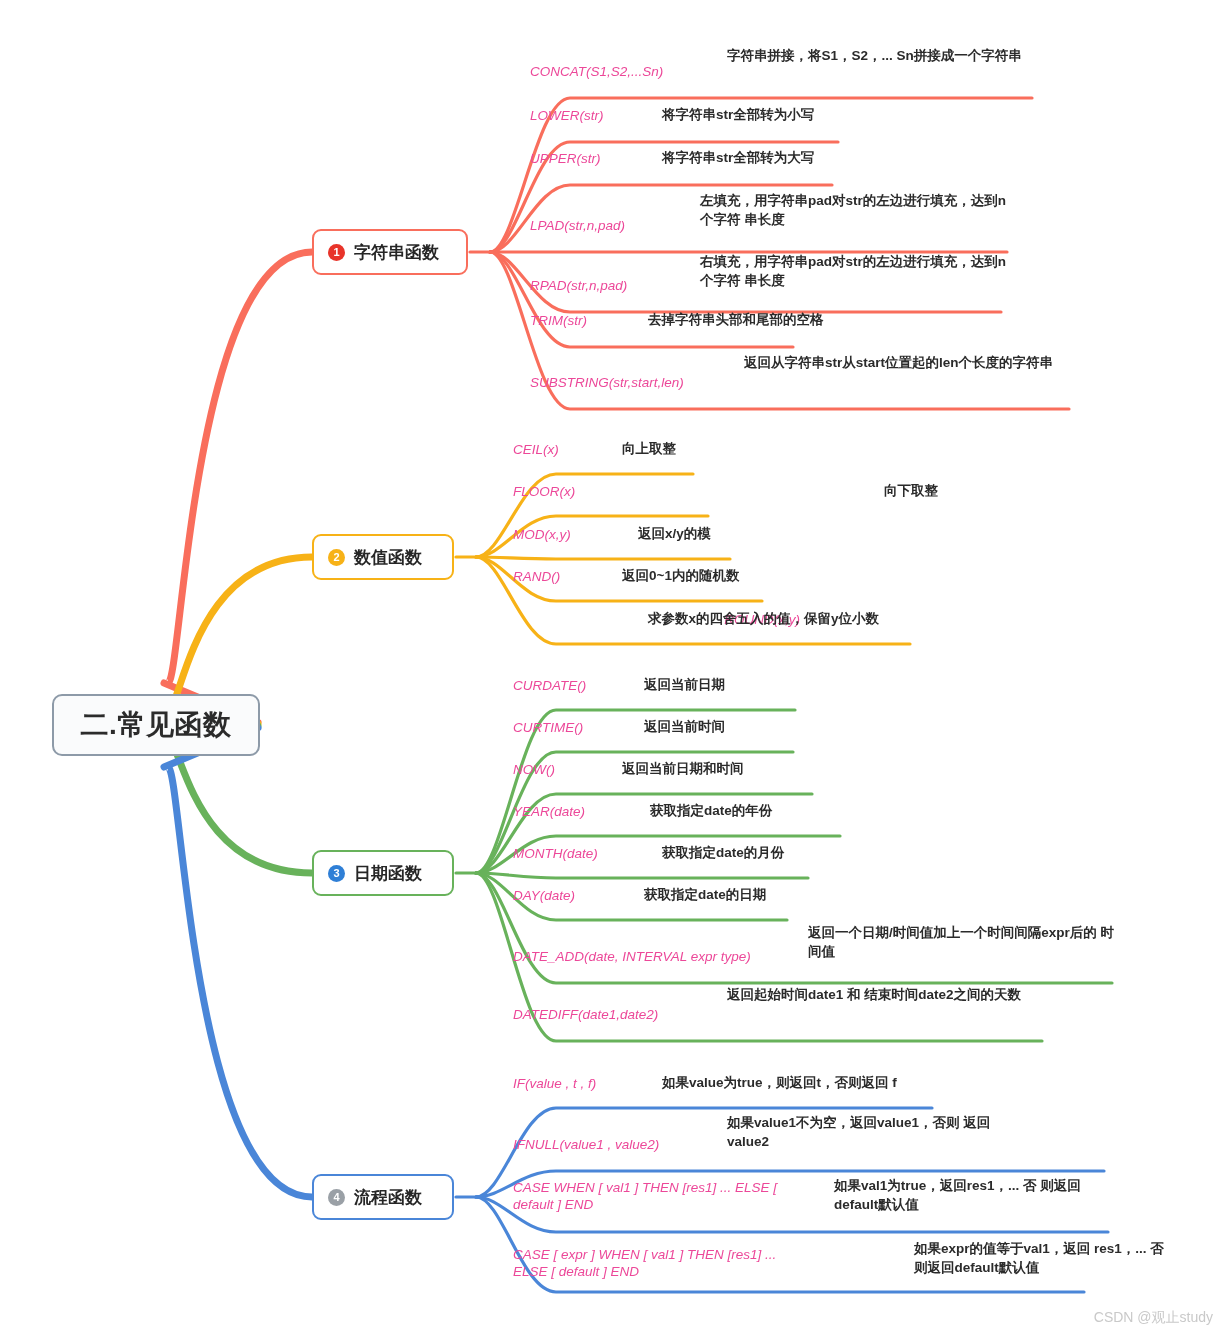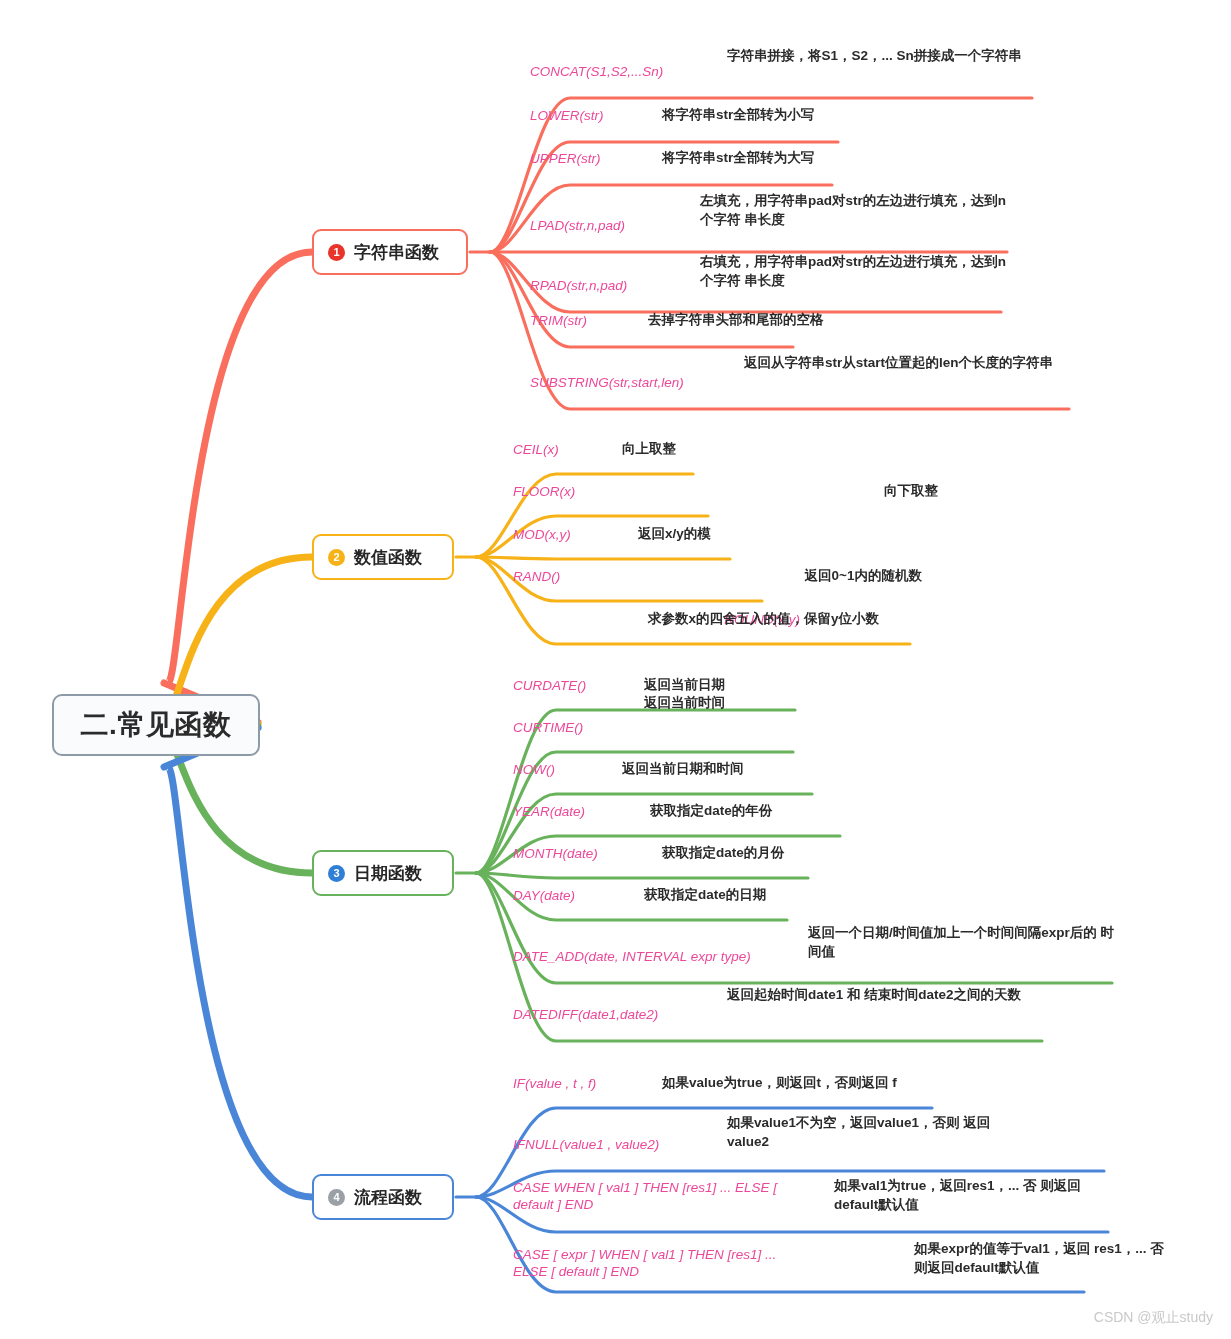--- a/index.html
+++ b/index.html
@@ -200,37 +200,37 @@
       <div class="leaf">
         <div class="fn" style="left: 513px; top: 483px; width: 300px;">FLOOR(x)</div>
         <div class="desc" style="left: 638px; top: 481px; width: 300px; text-align: right;">向下取整</div>
       </div>
       <div class="leaf">
         <div class="fn" style="left: 513px; top: 526px; width: 300px;">MOD(x,y)</div>
         <div class="desc" style="left: 638px; top: 524px; width: 300px;">返回x/y的模</div>
       </div>
       <div class="leaf">
         <div class="fn" style="left: 513px; top: 568px; width: 300px;">RAND()</div>
-        <div class="desc" style="left: 622px; top: 566px; width: 300px; text-align: right;">返回0~1内的随机数</div>
+        <div class="desc" style="left: 622px; top: 566px; width: 300px;">返回0~1内的随机数</div>
       </div>
       <div class="leaf">
         <div class="fn" style="left: 500px; top: 611px; width: 300px; text-align: right;">ROUND(x,y)</div>
         <div class="desc" style="left: 648px; top: 609px; width: 380px;">求参数x的四舍五入的值，保留y位小数</div>
       </div>
       <div class="branch-node" style="left: 312px; top: 850px; width: 142px; border-color: rgb(104, 178, 91);">
         <span class="bnum" style="background: rgb(47, 127, 214);">3</span>
         <span class="blabel">日期函数</span>
       </div>
       <div class="leaf">
         <div class="fn" style="left: 513px; top: 677px; width: 300px;">CURDATE()</div>
         <div class="desc" style="left: 644px; top: 675px; width: 300px;">返回当前日期</div>
       </div>
       <div class="leaf">
         <div class="fn" style="left: 513px; top: 719px; width: 300px;">CURTIME()</div>
-        <div class="desc" style="left: 644px; top: 693px; width: 300px;">返回当前时间</div>
+        <div class="desc" style="left: 644px; top: 717px; width: 300px;">返回当前时间</div>
       </div>
       <div class="leaf">
         <div class="fn" style="left: 513px; top: 761px; width: 300px;">NOW()</div>
         <div class="desc" style="left: 622px; top: 759px; width: 300px;">返回当前日期和时间</div>
       </div>
       <div class="leaf">
         <div class="fn" style="left: 513px; top: 803px; width: 300px;">YEAR(date)</div>
         <div class="desc" style="left: 650px; top: 801px; width: 300px;">获取指定date的年份</div>
       </div>
       <div class="leaf">

